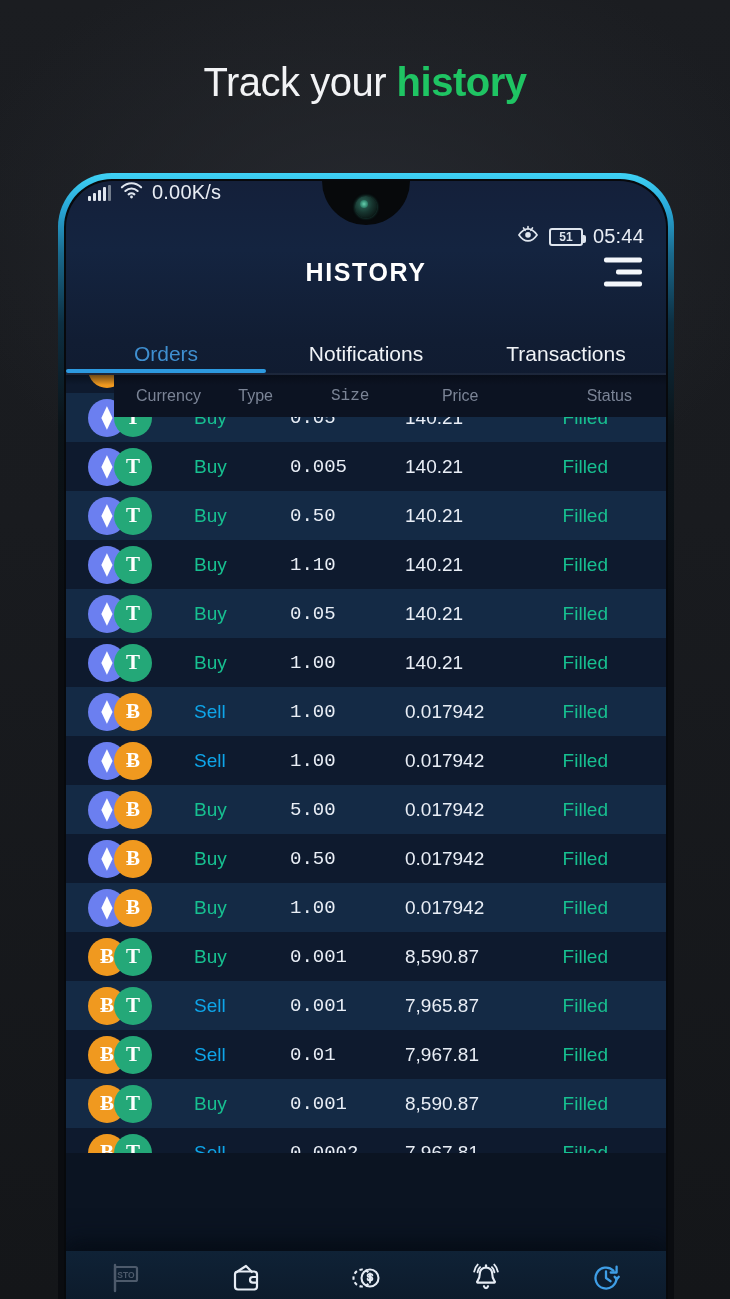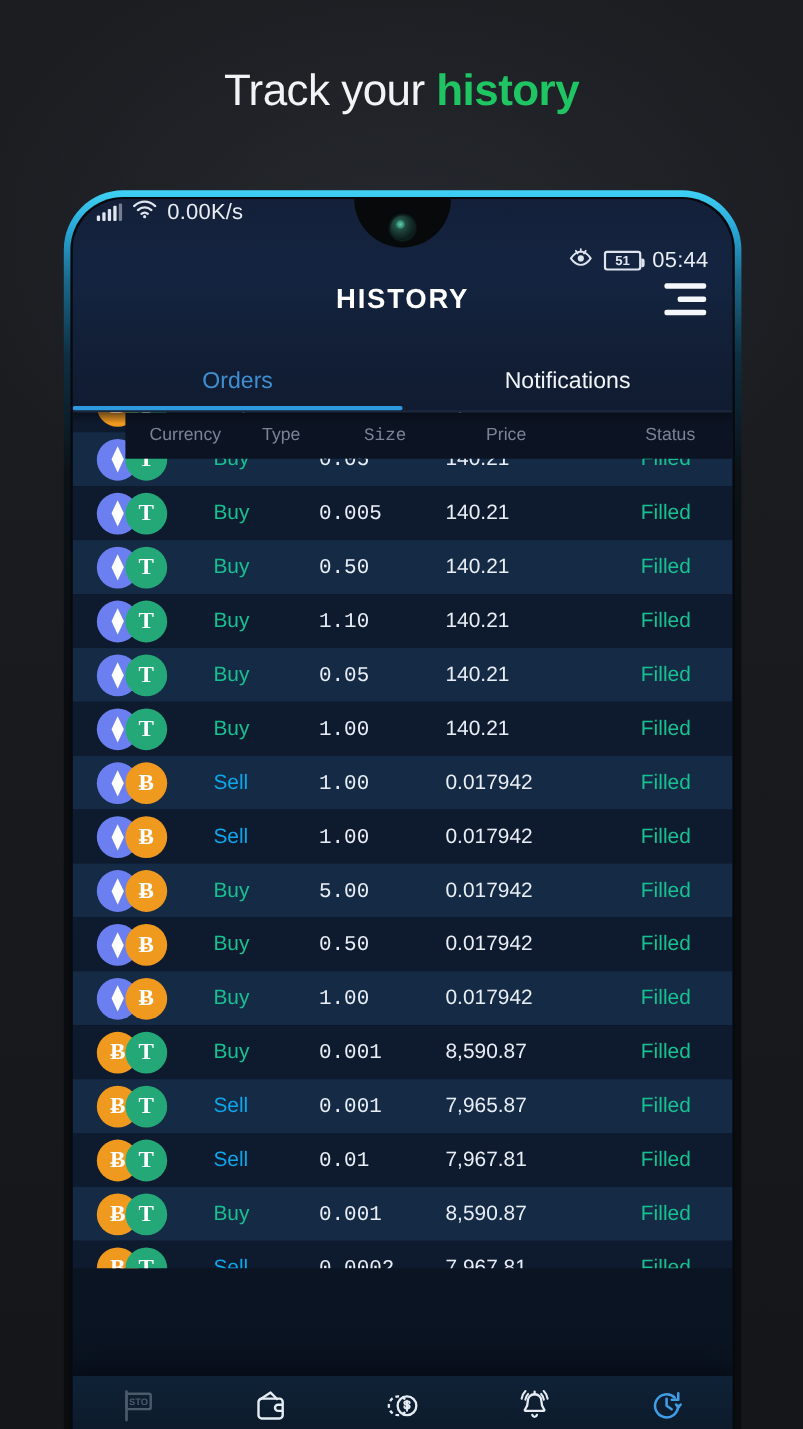--- a/index.html
+++ b/index.html
@@ -117,21 +117,21 @@
   .hamburger span:nth-child(1){ width:38px; }
   .hamburger span:nth-child(2){ width:26px; }
   .hamburger span:nth-child(3){ width:38px; }
 
   
   .tabs{
     position:relative; z-index:4;
     display:flex; height:62px; align-items:flex-end;
   }
   .tab{
-    flex:1; text-align:center; padding-bottom:14px;
+    flex:1; text-align:center; padding-bottom:7px;
     font-size:21px; color:#f0f3f7; cursor:pointer;
     position:relative;
   }
   .tab.active{ color:#3f8fd0; }
   .tab.active::after{
     content:""; position:absolute; left:0; right:0; bottom:0;
     height:4px; background:#2d9ae0; border-radius:2px;
   }
   .tabs-divider{
     position:relative; z-index:3; height:2px; background:rgba(255,255,255,.05);
@@ -153,21 +153,21 @@
   .row{
     display:flex; align-items:center; height:49px;
     font-size:19px;
   }
   .row.odd{ background:#0e1a2e; }
   .row.even{ background:#142a45; }
   .c-cur{ width:128px; padding-left:22px; display:flex; align-items:center; }
   .c-type{ width:96px; }
   .c-size{ width:115px;font-family:Liberation Mono, monospace; }
   .c-price{ width:150px; }
-  .c-status{ flex:1; text-align:right; padding-right:38px; }
+  .c-status{ flex:1; text-align:right; padding-right:58px; }
   .col-head .c-status{ padding-right:34px; }
   .type-buy{ color:#17c090; }
   .type-sell{ color:#0ea5e9; }
   .val{ color:#e9eef6; }
   .status-filled{ color:#17c090; }
 
   
   .pair{ position:relative; width:64px; height:38px; }
   .coin{
     position:absolute; top:0; width:38px; height:38px; border-radius:50%;
@@ -267,20 +267,21 @@
         <div class="hamburger">
           <span></span>
             <span></span>
             <span></span>
         </div>
       </div>
 
       <div class="tabs" id="tabbar">
           <div class="tab active"><span>Orders</span></div>
           <div class="tab"><span>Notifications</span></div>
+          <div class="tab"><span>Transactions</span></div>
         </div>
       <div class="tabs-divider"></div>
 
       <div class="table-wrap">
         <div class="scroll-shadow"></div>
         <div class="col-head" id="colhead">
             <div class="c-cur">Currency</div>
             <div class="c-type">Type</div>
             <div class="c-size">Size</div>
             <div class="c-price">Price</div>

